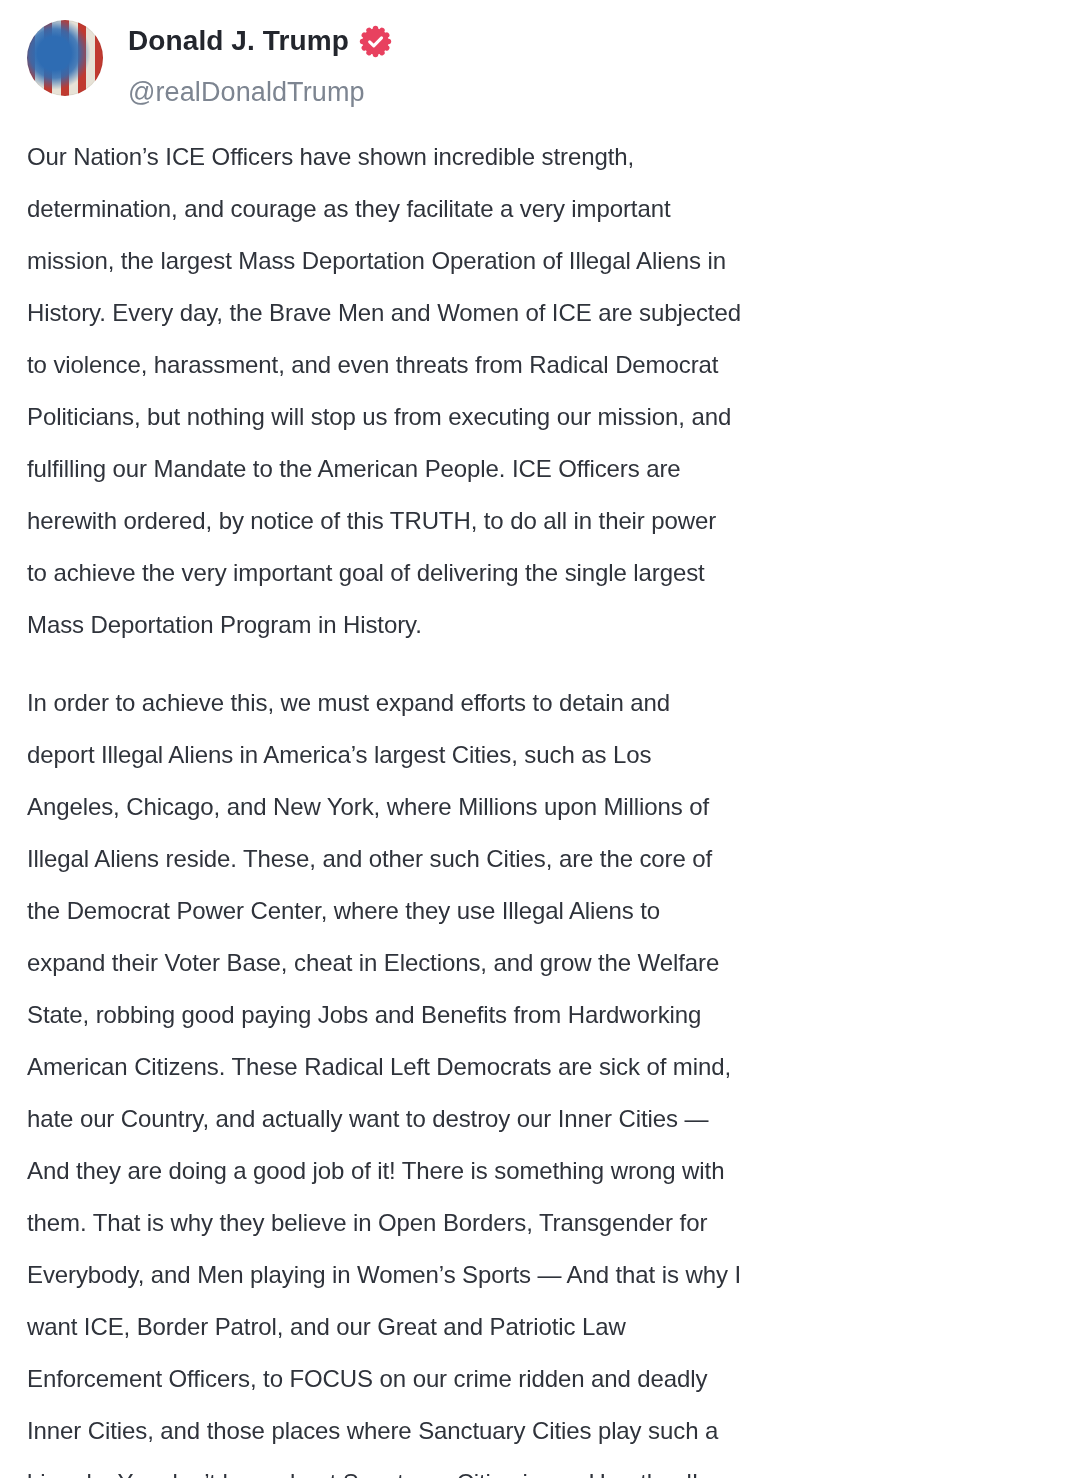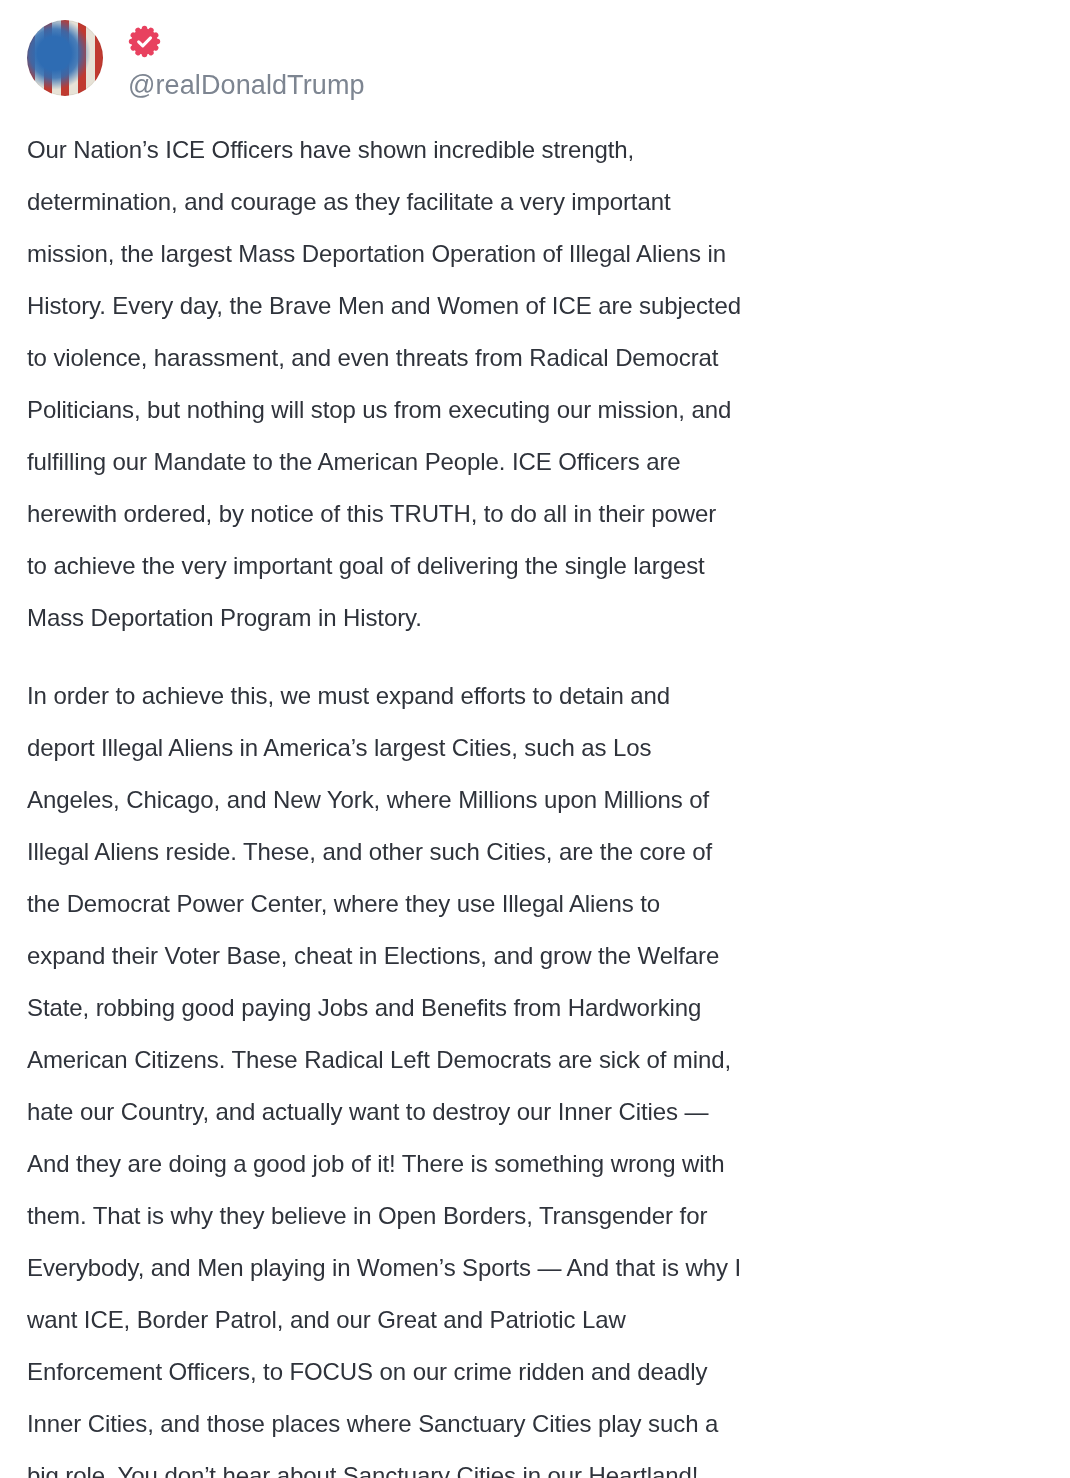--- a/index.html
+++ b/index.html
@@ -39,21 +39,21 @@
   .display-name {
     font-size: 28px;
     font-weight: 700;
     color: #23262d;
     letter-spacing: 0.1px;
     cursor: pointer;
   }
   .badge { display: inline-flex; }
   .badge svg { width: 33px; height: 33px; display: block; }
   .handle {
-    margin-top: 10px;
+    margin-top: 17px;
     font-size: 27px;
     color: #7d8591;
     letter-spacing: 0.1px;
     cursor: pointer;
   }
   .body-text { margin-top: 23px; }
   .para {
     font-size: 24px;
     line-height: 52px;
     color: #2f333b;
@@ -64,20 +64,21 @@
 </style>
 </head>
 <body>
 
 <div class="post">
 
   <div class="header">
     <div class="avatar"></div>
     <div class="author-info">
       <div class="name-row">
+        <span class="display-name">Donald J. Trump</span>
         <span class="badge">
           <svg viewBox="0 0 36 36" xmlns="http://www.w3.org/2000/svg">
             <g fill="#e8415f">
               <circle id="pp" cx="18" cy="3.9" r="3"></circle>
               <use href="#pp" transform="rotate(30 18 18)"></use>
               <use href="#pp" transform="rotate(60 18 18)"></use>
               <use href="#pp" transform="rotate(90 18 18)"></use>
               <use href="#pp" transform="rotate(120 18 18)"></use>
               <use href="#pp" transform="rotate(150 18 18)"></use>
               <use href="#pp" transform="rotate(180 18 18)"></use>

